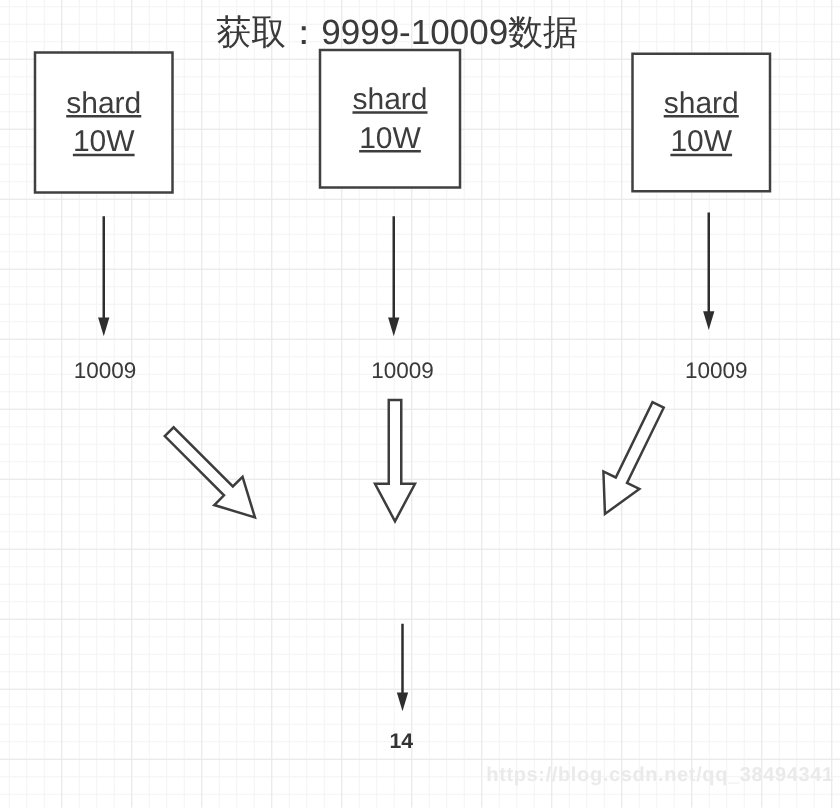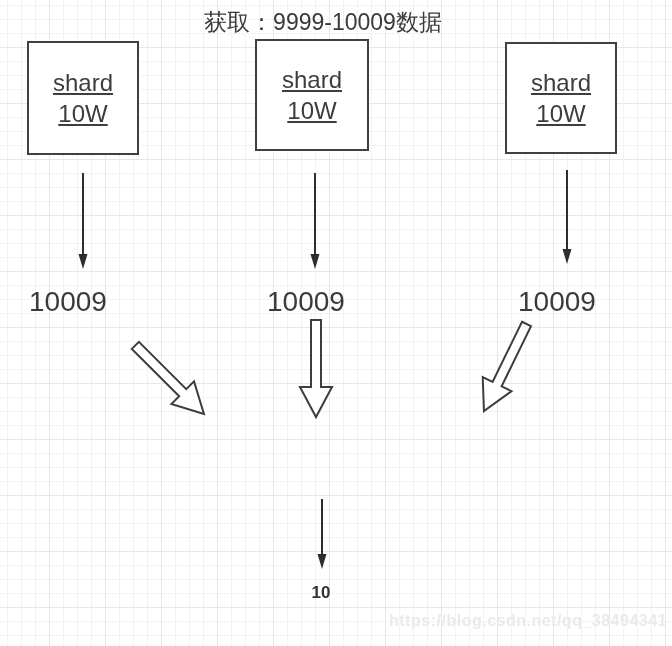--- a/index.html
+++ b/index.html
@@ -17,43 +17,42 @@
       linear-gradient(#e7e7e7 1px, transparent 1px),
       linear-gradient(90deg, #e7e7e7 1px, transparent 1px),
       linear-gradient(#f3f3f3 1px, transparent 1px),
       linear-gradient(90deg, #f3f3f3 1px, transparent 1px);
     background-size:56px 56px,56px 56px,14px 14px,14px 14px;
     background-position:-7px -9px,-7px -9px,-7px -9px,-7px -9px;
   }
   .abs{position:absolute;}
   .diagram-title{
     left:173px; top:7px; width:300px;
-    text-align:center;
-    font-size:23px;
+    font-size:28px;
     color:#3a3a3a;
     white-space:nowrap;
   }
   .shard-box{
     width:112px; height:112px;
     border:2px solid #404040;
     background:#ffffff;
     display:flex; flex-direction:column;
     align-items:center; justify-content:center;
     font-size:24px; line-height:31px;
     color:#3d3d3d;
     box-sizing:border-box;
     text-decoration:underline;
   }
   .shard-box-1{left:27px; top:41px; height:114px;}
   .shard-box-2{left:255px; top:39px; width:114px;}
   .shard-box-3{left:505px; top:42px;}
   .num-label{
     width:110px;
-    text-align:left;
-    font-size:28px;
+    text-align:center;
+    font-size:18px;
     color:#3a3a3a;
     white-space:nowrap;
   }
   .result-1{left:29px; top:286px;}
   .result-2{left:267px; top:286px;}
   .result-3{left:518px; top:286px;}
   .total-label{left:267px; top:457px;}
   .final-label{
     left:291px; top:583px; width:60px;
     text-align:center;
@@ -126,17 +125,17 @@
   <svg class="abs hollow-arrow rot-dl" style="left:485px; top:318px;" width="40" height="100" viewBox="0 0 40 100">
     <polygon points="15,1 25,1 25,68 36,68 20,98 4,68 15,68"></polygon>
   </svg>
 
 
   <svg class="abs thin-arrow" style="left:314px; top:499px;" width="16" height="70">
     <line x1="8" y1="0" x2="8" y2="56"></line>
       <polygon points="8,70 3.5,55 12.5,55"></polygon>
   </svg>
 
-  <div class="abs final-label">10</div>
+  <div class="abs final-label">14</div>
 
   <div class="abs watermark">https://blog.csdn.net/qq_38494341</div>
 
 </div>
 
 </body></html>

